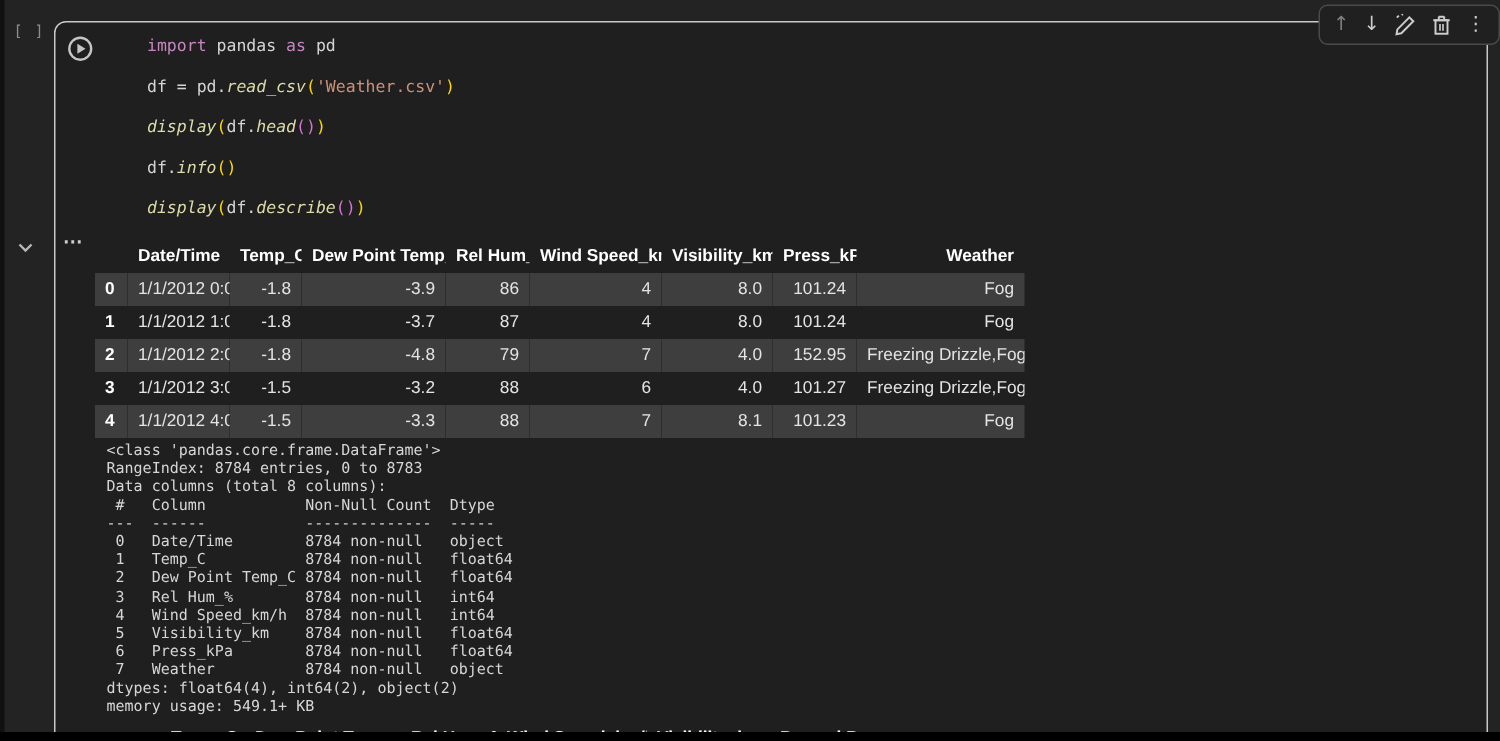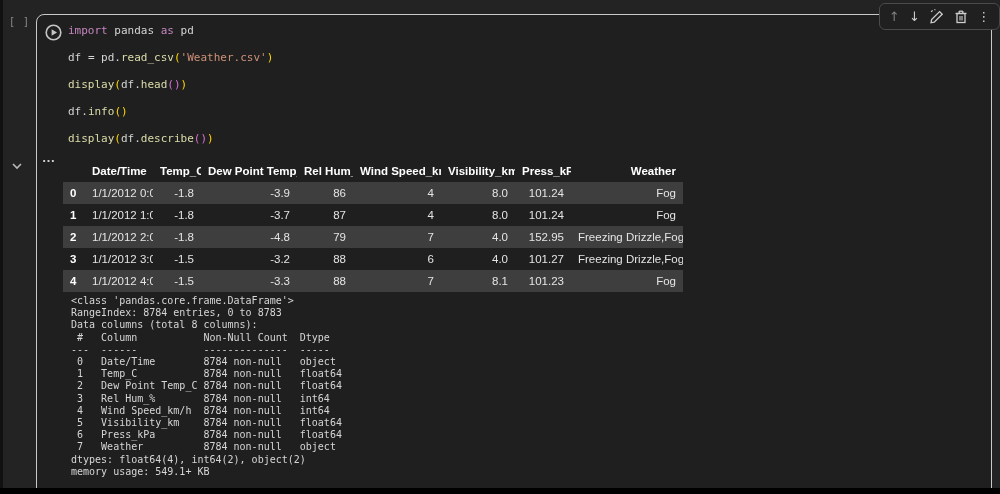--- a/index.html
+++ b/index.html
@@ -21,24 +21,24 @@
 
   
   .cell{
     position:absolute;left:36px;top:14px;width:956px;height:640px;
     background:#1f1f1f;border:1px solid #c9c9c9;border-radius:8px;
     box-sizing:border-box;
   }
   .run-btn{position:absolute;left:8px;top:9px;width:17px;height:17px;cursor:pointer;}
 
   .code{position:absolute;left:31px;top:9px;font:11px/13.5px "DejaVu Sans Mono",monospace;white-space:pre;}
-  .code-line{height:13.5px;}
+  .code-line{height:13.5px;margin-left:30px;}
   .tok-kw{color:#C586C0;}
   .tok-pl{color:#D4D4D4;}
-  .tok-fn{color:#DCDCAA;}
+  .tok-fn{color:#DCDCAA;font-style:italic;}
   .tok-op{color:#D4D4D4;}
   .tok-str{color:#CE9178;}
   .tok-b1{color:#FFD700;}
   .tok-b2{color:#DA70D6;}
 
   .output{position:absolute;left:0;top:141px;width:100%;}
   .out-menu{position:absolute;left:5px;top:-3px;color:#cfcfcf;font:bold 13px "Liberation Sans",sans-serif;letter-spacing:1px;cursor:pointer;}
 
   
   table.df{border-collapse:collapse;table-layout:fixed;width:620px;margin:4px 0 0 26px;

